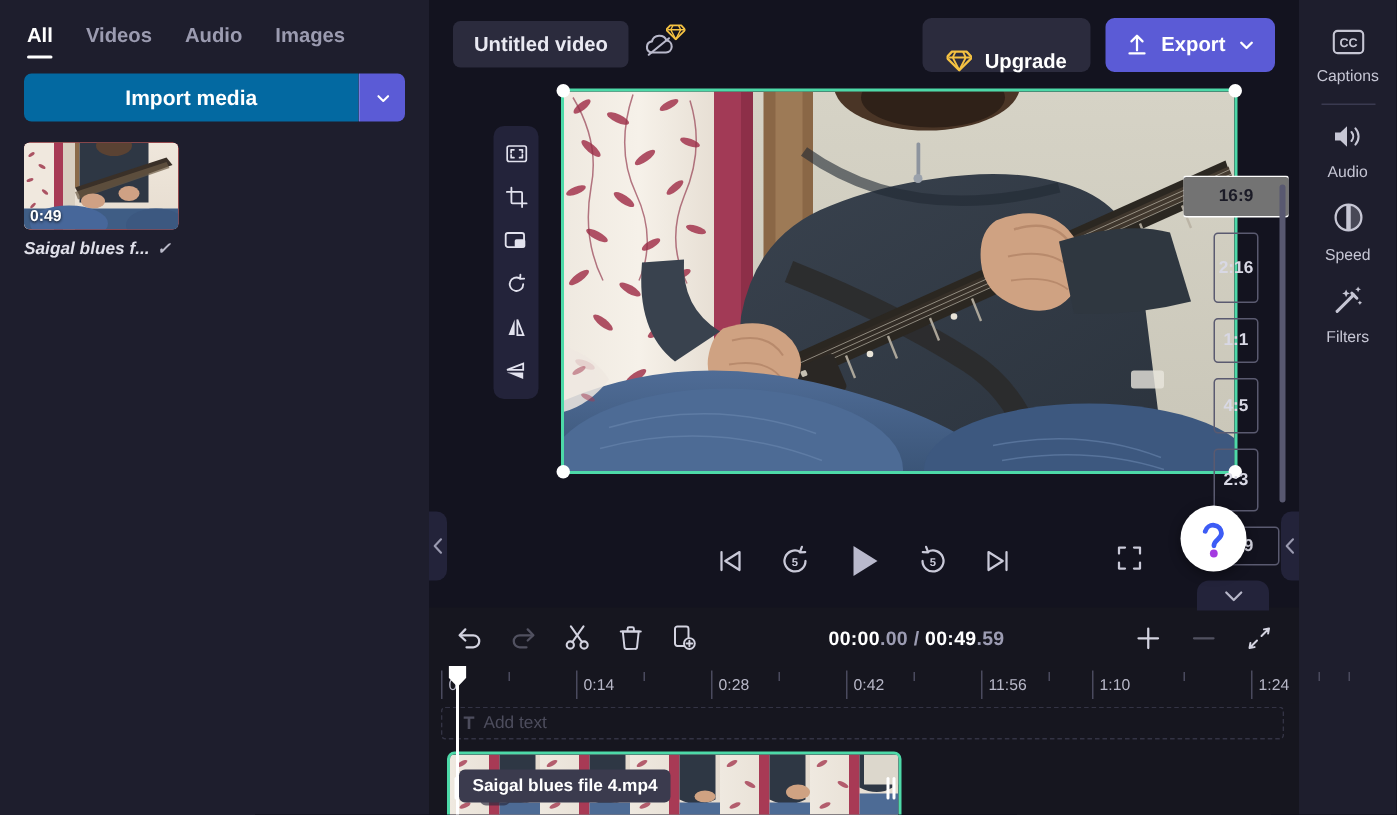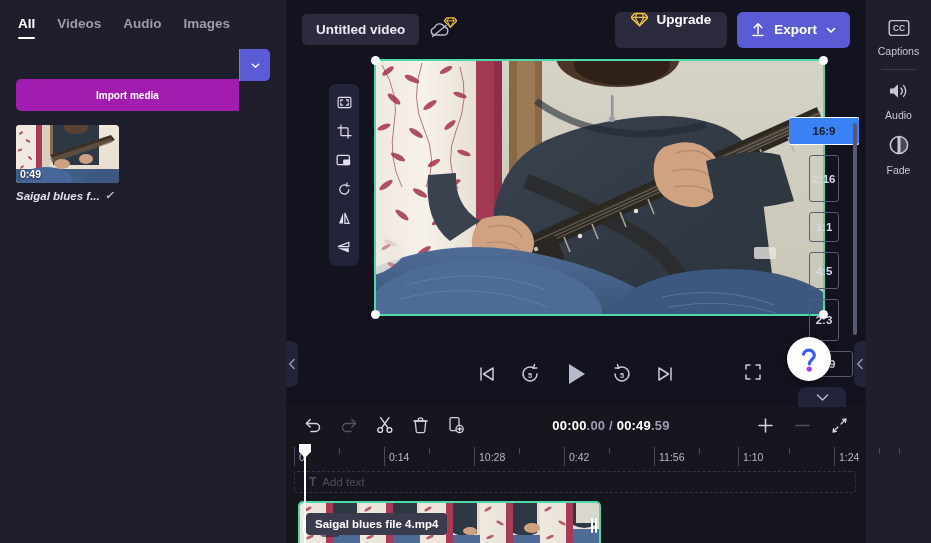--- a/index.html
+++ b/index.html
@@ -22,25 +22,24 @@
     font-size: 13.5px; color: #9b9bb0; padding-bottom: 8px;
     position: relative; cursor: pointer; font-weight: 600;
   }
   .tab.active { color: #ffffff; }
   .tab.active::after {
     content: ""; position: absolute; left: 0; right: 0; bottom: 0;
     height: 2.5px; background: #fff; border-radius: 2px;
   }
   .import-row { display: flex; padding: 10px 16px 0 16px; }
   .import-btn {
-    flex: 1; background: #a21caf; color: #fff; border: none;
-    font-size: 10px; font-weight: 700; height: 32px;
+    flex: 1; background: #0369a1; color: #fff; border: none;
+    font-size: 14px; font-weight: 700; height: 32px;
     border-radius: 5px 0 0 5px; cursor: pointer;
     font-family: "Liberation Sans", sans-serif;
-    margin-top: 30px;
   }
   .import-caret {
     width: 31px; height: 32px; background: #5b5bd6; border: none;
     border-left: 1px solid #7a7ae0; border-radius: 0 5px 5px 0;
     color: #fff; cursor: pointer; display: flex;
     align-items: center; justify-content: center;
   }
   .media-grid { padding: 14px 16px; }
   .media-card { width: 103px; cursor: pointer; }
   .media-thumb {
@@ -67,21 +66,21 @@
   .title-chip {
     background: #2b2b3d; color: #e9e9f2; font-size: 13.5px;
     padding: 8px 14px; border-radius: 5px; font-weight: 600; cursor: text;
   }
   .cloud-off { width: 26px; height: 22px; position: relative; cursor: pointer; }
   .gem-badge { position: absolute; right: -2px; top: -5px; }
   .spacer { flex: 1; }
   .upgrade-btn {
     background: #2b2b3d; border: none; color: #fff; font-size: 13.5px;
     font-weight: 700; height: 36px; padding: 0 16px; border-radius: 6px;
-    display: flex; align-items: flex-start; gap: 8px; cursor: pointer;
+    display: flex; align-items: flex-end; gap: 8px; cursor: pointer;
     font-family: "Liberation Sans", sans-serif;
   }
   .export-btn {
     background: #5b5bd6; border: none; color: #fff; font-size: 13.5px;
     font-weight: 700; height: 36px; padding: 0 13px; border-radius: 6px;
     display: flex; align-items: center; gap: 8px; cursor: pointer;
     font-family: "Liberation Sans", sans-serif;
   }
 
   
@@ -119,21 +118,21 @@
   .aspect-panel {
     position: absolute; right: 7px; top: 58px; width: 70px; height: 280px;
     z-index: 8; overflow: hidden;
   }
   .aspect-list { display: flex; flex-direction: column; align-items: center; gap: 10px; }
   .ar-item {
     display: flex; align-items: center; justify-content: center;
     color: #d8d8e4; font-size: 11.5px; font-weight: 700; cursor: pointer;
     border: 1px solid #5a5a70; border-radius: 3px; background: transparent;
   }
-  .ar-169 { width: 72px; height: 28px; background: #3b82f6; color: #1b1b26; border-color: #fff; }
+  .ar-169 { width: 72px; height: 28px; background: #737373; color: #1b1b26; border-color: #fff; }
   .ar-916 { width: 30px; height: 47px; }
   .ar-11  { width: 30px; height: 30px; }
   .ar-45  { width: 30px; height: 37px; }
   .ar-23  { width: 30px; height: 42px; }
   .ar-219 { width: 58px; height: 26px; }
   .ar-scrollbar {
     position: absolute; right: 2px; top: 6px; width: 4px; height: 212px;
     background: #585870; border-radius: 3px;
   }
 
@@ -669,27 +668,27 @@
             </svg>
           </div>
         </div>
       </div>
 
       <div class="ruler">
         <div class="tick" style="left:0px">0</div>
         <div class="tick minor" style="left:45px"></div>
         <div class="tick" style="left:90px">0:14</div>
         <div class="tick minor" style="left:135px"></div>
-        <div class="tick" style="left:180px">10:28</div>
+        <div class="tick" style="left:180px">0:28</div>
         <div class="tick minor" style="left:225px"></div>
         <div class="tick" style="left:270px">0:42</div>
         <div class="tick minor" style="left:315px"></div>
         <div class="tick" style="left:360px">11:56</div>
         <div class="tick minor" style="left:405px"></div>
-        <div class="tick" style="left:444px">1:10</div>
+        <div class="tick" style="left:434px">1:10</div>
         <div class="tick minor" style="left:495px"></div>
         <div class="tick" style="left:540px">1:24</div>
         <div class="tick minor" style="left:585px"></div>
         <div class="tick minor" style="left:605px"></div>
         <div class="playhead"></div>
         <div class="playhead-line"></div>
       </div>
 
       <div class="tracks">
         <div class="text-track">
@@ -797,19 +796,29 @@
       </svg>
       <div class="rail-label">Audio</div>
     </div>
 
     <div class="rail-item">
       <svg width="22" height="22" viewBox="0 0 22 22">
         <circle cx="11" cy="11" r="8.6" fill="none" stroke="#c6c6d4" stroke-width="1.5"></circle>
         <path d="M11 2.4 a8.6 8.6 0 0 1 0 17.2 z" fill="#c6c6d4" opacity=".25"></path>
         <rect x="9.5" y="2.6" width="3" height="16.8" fill="#c6c6d4"></rect>
       </svg>
-      <div class="rail-label">Fade</div>
-    </div>
-
+      <div class="rail-label">Speed</div>
+    </div>
+
+    <div class="rail-item">
+      <svg width="22" height="22" viewBox="0 0 22 22">
+        <path d="M3.4 18.6 L14.4 7.6" stroke="#c6c6d4" stroke-width="2" stroke-linecap="round"></path>
+        <path d="M13.2 6.4 L16.6 9.8" stroke="#c6c6d4" stroke-width="2" stroke-linecap="round"></path>
+        <path d="M9.4 4 l.8 1.8 1.8 .8 -1.8 .8 -.8 1.8 -.8 -1.8 -1.8 -.8 1.8 -.8 z" fill="#c6c6d4"></path>
+        <path d="M17.4 2 l.6 1.3 1.3 .6 -1.3 .6 -.6 1.3 -.6 -1.3 -1.3 -.6 1.3 -.6 z" fill="#c6c6d4"></path>
+        <path d="M18.6 11.4 l.5 1 1 .5 -1 .5 -.5 1 -.5 -1 -1 -.5 1 -.5 z" fill="#c6c6d4"></path>
+      </svg>
+      <div class="rail-label">Filters</div>
+    </div>
 
 
   </div>
 </div>
 
 </body></html>

